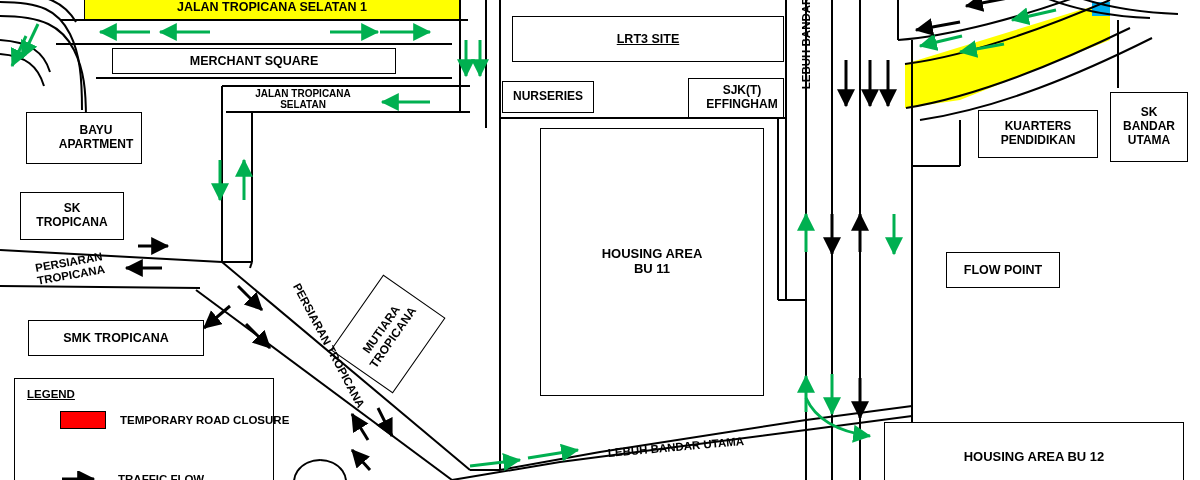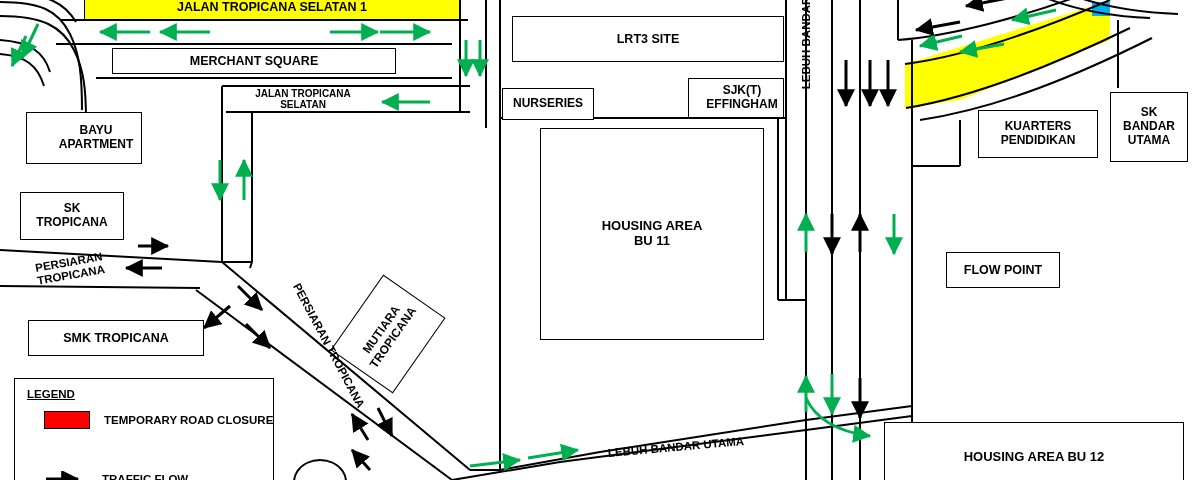--- a/index.html
+++ b/index.html
@@ -40,21 +40,21 @@
     position:absolute;
     left:14px;top:378px;width:260px;height:110px;
     border:1.8px solid #000;
     background:#fff;
     box-sizing:border-box;
   }
   .legend .ttl{
     position:absolute;left:12px;top:9px;font-size:11.5px;font-weight:bold;color:#000;
     text-decoration:underline;
   }
-  .legend .row{position:absolute;left:6px;display:flex;align-items:center;padding-left:23px;}
+  .legend .row{position:absolute;left:22px;display:flex;align-items:center;padding-left:23px;}
   .legend .sw{width:44px;height:16px;border:1.4px solid #000;}
   .legend .txt{margin-left:14px;font-size:11.5px;font-weight:bold;color:#000;white-space:nowrap;}
   .legend .arrowcell{width:44px;height:16px;position:relative;}
 </style>
 </head>
 <body>
 
 <svg id="map" viewBox="0 0 1200 480">
   <defs>
     <marker id="grnArrow" markerWidth="7" markerHeight="7" refX="5.6" refY="3" orient="auto">
@@ -188,36 +188,36 @@
     <path d="M370,470 L352,450"></path>
   </g>
 </svg>
 
 <div class="lbl" style="left:84px;top:-6px;width:376px;height:26px;font-size:12.5px;background:#ffff00;">
     <span>JALAN TROPICANA SELATAN 1</span>
   </div>
 <div class="lbl" style="left:112px;top:48px;width:284px;height:26px;font-size:12.5px;">
     <span>MERCHANT SQUARE</span>
   </div>
-<div class="lbl" style="left:512px;top:16px;width:272px;height:46px;font-size:12.5px;">
+<div class="lbl" style="left:512px;top:16px;width:272px;height:46px;font-size:12.5px;text-decoration:underline;">
     <span>LRT3 SITE</span>
   </div>
-<div class="lbl" style="left:502px;top:88px;width:92px;height:32px;font-size:12px;">
+<div class="lbl" style="left:502px;top:81px;width:92px;height:32px;font-size:12px;">
     <span>NURSERIES</span>
   </div>
 <div class="lbl" style="left:688px;top:78px;width:96px;height:40px;font-size:12px;white-space:pre-line;padding-left:16px;"><span>SJK(T)
 EFFINGHAM</span></div>
 <div class="lbl" style="left:26px;top:112px;width:116px;height:52px;font-size:12px;white-space:pre-line;padding-left:28px;"><span>BAYU
 APARTMENT</span></div>
 <div class="lbl" style="left:20px;top:192px;width:104px;height:48px;font-size:12px;white-space:pre-line;"><span>SK
 TROPICANA</span></div>
 <div class="lbl" style="left:28px;top:320px;width:176px;height:36px;font-size:12.5px;">
     <span>SMK TROPICANA</span>
   </div>
-<div class="lbl" style="left:540px;top:128px;width:224px;height:212px;font-size:13px;white-space:pre-line;text-align:center;"><span>HOUSING AREA
+<div class="lbl" style="left:540px;top:128px;width:224px;height:268px;font-size:13px;white-space:pre-line;text-align:center;"><span>HOUSING AREA
 BU 11</span></div>
 <div class="lbl" style="left:978px;top:110px;width:120px;height:48px;font-size:12px;white-space:pre-line;"><span>KUARTERS
 PENDIDIKAN</span></div>
 <div class="lbl" style="left:1110px;top:92px;width:78px;height:70px;font-size:12px;white-space:pre-line;"><span>SK
 BANDAR
 UTAMA</span></div>
 <div class="lbl" style="left:946px;top:252px;width:114px;height:36px;font-size:12.5px;">
     <span>FLOW POINT</span>
   </div>
 <div class="lbl" style="left:884px;top:422px;width:300px;height:70px;font-size:13px;">

